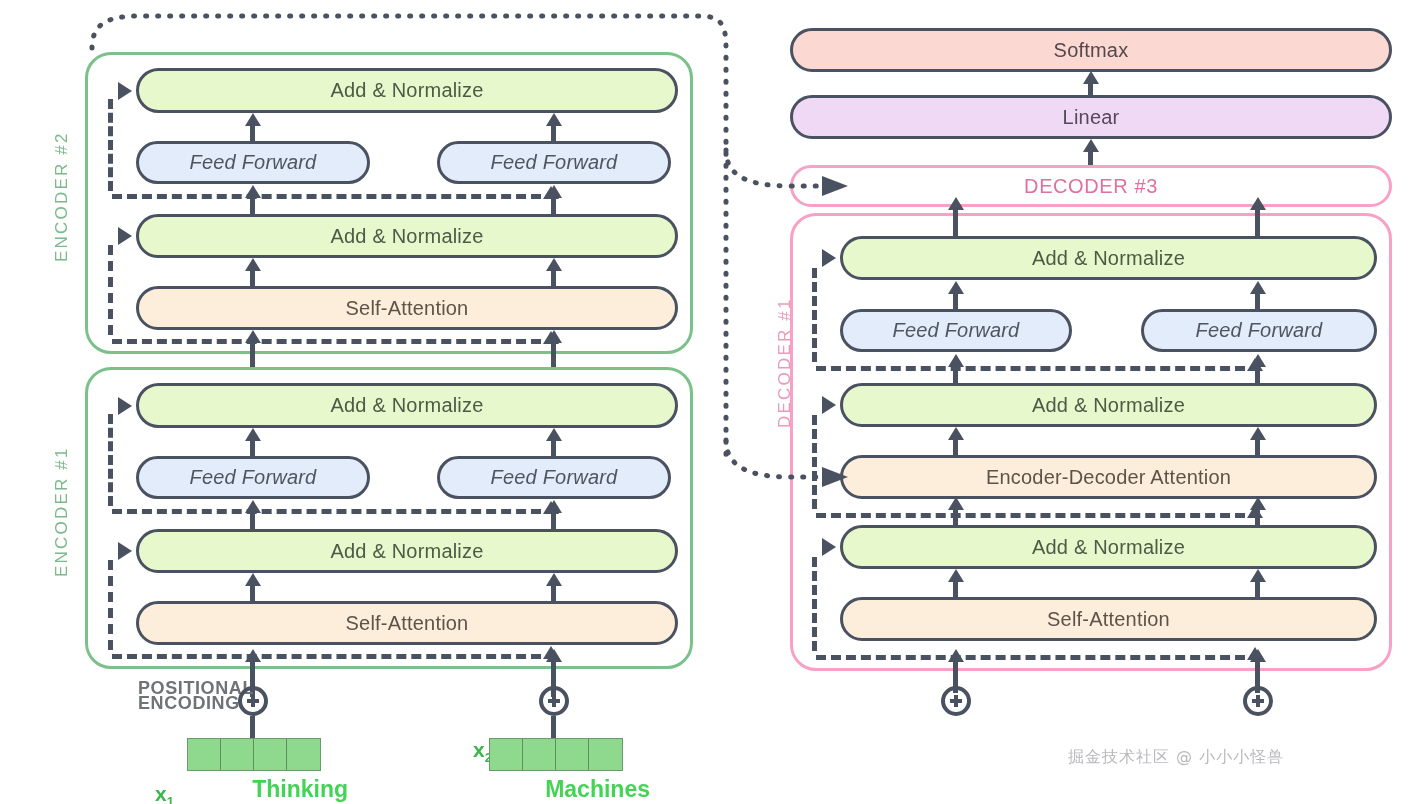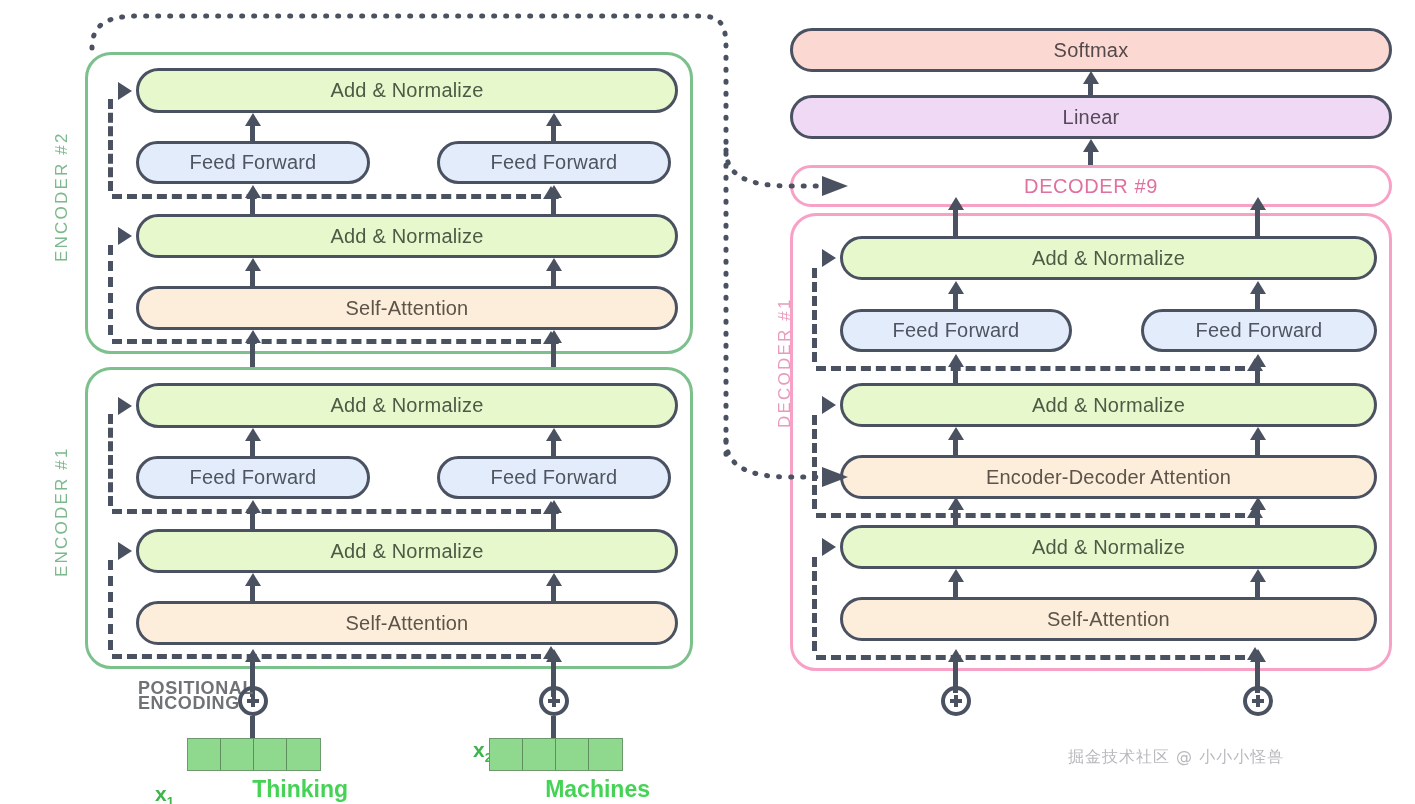--- a/index.html
+++ b/index.html
@@ -5,21 +5,21 @@
   html,body{margin:0;padding:0;background:#fff;}
   body{width:1415px;height:804px;overflow:hidden;
        font-family:"Liberation Sans", sans-serif;}
   #stage{position:relative;width:1415px;height:804px;background:#fff;}
 
   
   .node{position:absolute;box-sizing:border-box;border:3.5px solid #4a5160;
         border-radius:999px;display:flex;align-items:center;justify-content:center;
         font-size:20px;color:#4a4a52;letter-spacing:.2px;}
   .node.addnorm{background:#e7f8cc;color:#4d5a46;}
-  .node.ff{background:#e2ecfb;color:#4f5560;}
+  .node.ff{background:#e2ecfb;color:#4f5560;font-style:italic;}
   .node.attn{background:#fdeedc;color:#5d5348;}
   .node.softmax{background:#fcd8d2;color:#54494a;}
   .node.linear{background:#f0d9f4;color:#55495a;}
 
   
   .group{position:absolute;box-sizing:border-box;border-radius:26px;background:transparent;}
   .enc-group{border:3px solid #7cc08b;}
   .dec-group{border:3px solid #f8a1c6;}
   .dec-head{position:absolute;box-sizing:border-box;border:3px solid #f8a1c6;
             border-radius:999px;background:#fff;display:flex;align-items:center;
@@ -172,21 +172,21 @@
     <div class="cell"></div>
     <div class="cell"></div>
   </div>
   <div class="word" style="left:462px;top:776px;width:188px;">Machines</div>
 
   <div class="node softmax" style="left:790px;top:28px;width:602px;height:44px;">Softmax</div>
   <div class="node linear" style="left:790px;top:95px;width:602px;height:44px;">Linear</div>
   <div class="arrow" style="left:1088px;top:82px;height:13px;"></div>
   <div class="arrow" style="left:1088px;top:150px;height:15px;"></div>
 
-  <div class="dec-head" style="left:790px;top:165px;width:602px;height:42px;">DECODER #9</div>
+  <div class="dec-head" style="left:790px;top:165px;width:602px;height:42px;">DECODER #3</div>
 
   <div class="group dec-group" style="left:790px;top:213px;width:602px;height:458px;"></div>
   <div class="vlabel dec" style="left:775px;top:428px;">DECODER #1</div>
 
   <div class="node addnorm" style="left:840px;top:236px;width:537px;height:44px;">Add &amp; Normalize</div>
   <div class="node ff" style="left:840px;top:309px;width:232px;height:43px;">Feed Forward</div>
   <div class="node ff" style="left:1141px;top:309px;width:236px;height:43px;">Feed Forward</div>
   <div class="node addnorm" style="left:840px;top:383px;width:537px;height:44px;">Add &amp; Normalize</div>
   <div class="node attn" style="left:840px;top:455px;width:537px;height:44px;">Encoder-Decoder Attention</div>
   <div class="node addnorm" style="left:840px;top:525px;width:537px;height:44px;">Add &amp; Normalize</div>

